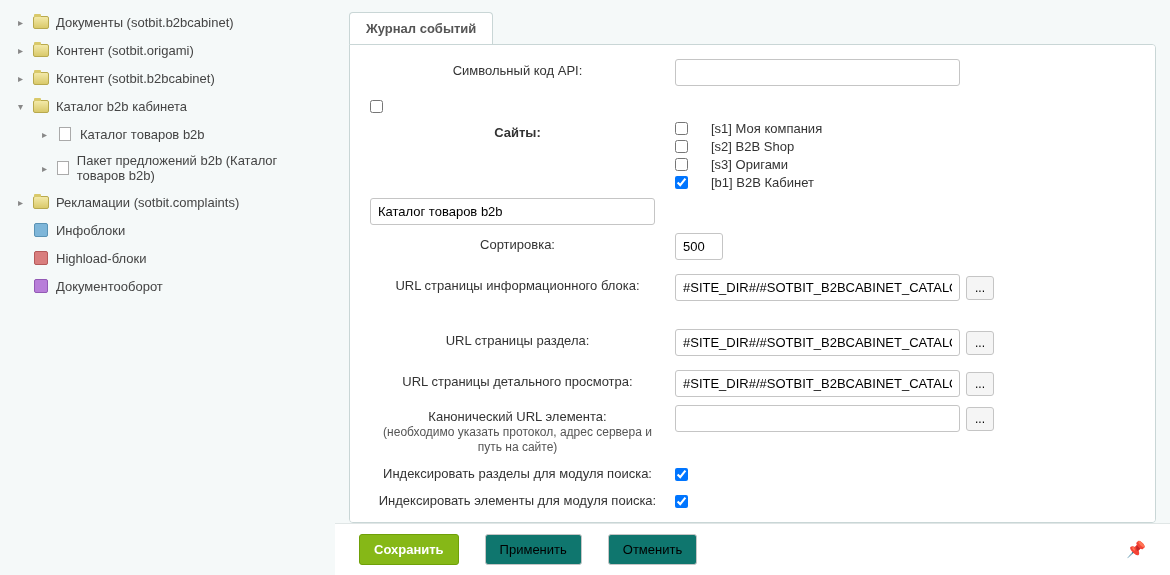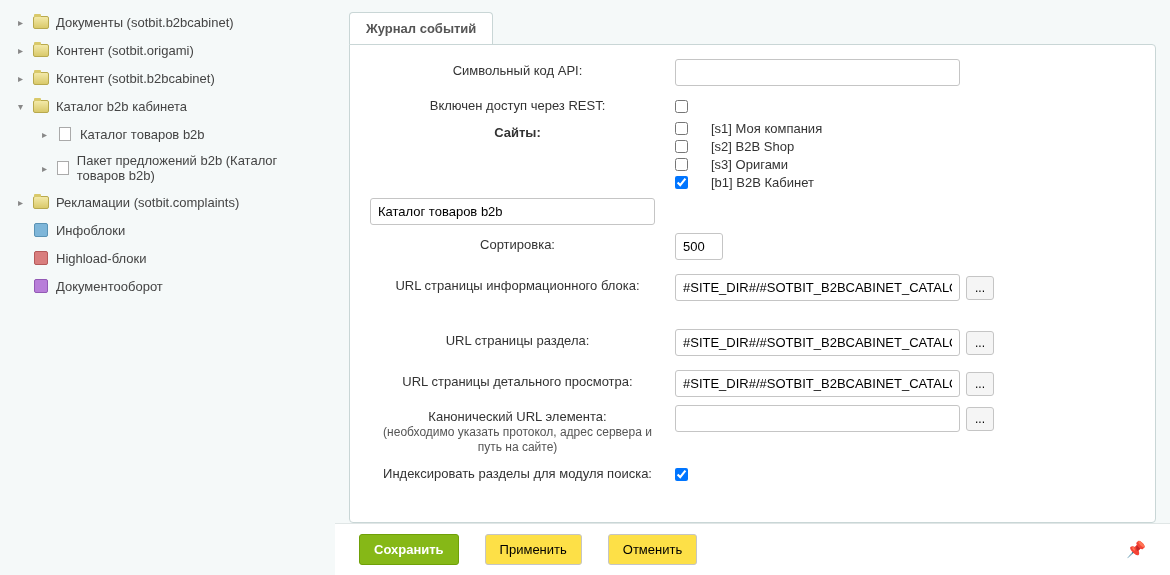--- a/index.html
+++ b/index.html
@@ -28,21 +28,21 @@
   .val-inline { flex: 1; display: flex; align-items: center; gap: 6px; }
   input[type=text] { border: 1px solid #c5c5c5; border-radius: 3px; padding: 5px 7px; font-size: 13px; background: #fff; }
   input.w-full { width: 285px; }
   input.w-sm { width: 48px; }
   input.w-url { width: 285px; }
   .chk-line { display: flex; align-items: center; gap: 23px; font-size: 13px; }
   .chk-line input { margin: 0; }
   .dots-btn { border: 1px solid #c5c5c5; background: #f5f5f5; border-radius: 3px; padding: 4px 8px; font-size: 12px; cursor: pointer; }
 
   .footer { background: #fff; border-top: 1px solid #e0e6e6; padding: 10px 24px; display: flex; align-items: center; gap: 26px; }
-  .btn { border: 1px solid #c5c5c5; background: #fde047; border-radius: 3px; padding: 7px 14px; font-size: 13px; cursor: pointer; }
+  .btn { border: 1px solid #c5c5c5; background: #0f766e; border-radius: 3px; padding: 7px 14px; font-size: 13px; cursor: pointer; }
   .btn-primary { background: #86b817; border-color: #6fa008; color: #fff; font-weight: bold; }
   .pin { margin-left: auto; color: #aaa; font-size: 16px; cursor: pointer; }
   .sub-lbl { font-size: 12px; color: #555; }
   .chkbox-single { margin-top: 6px; }
 </style>
 </head>
 <body>
 
 <div class="app">
 
@@ -127,21 +127,20 @@
     <div class="panel">
 
       <div class="row">
         <div class="lbl">Символьный код API:</div>
         <div class="val-inline">
             <input type="text" class="w-full" value="" style="">
           </div>
       </div>
 
       <div class="row">
-        <div class="lbl">Включен доступ через REST:</div>
         <div class="val-inline">
             <input type="checkbox" class="chkbox-single" style="">
           </div>
       </div>
 
       <div class="row">
         <div class="lbl"><b>Сайты:</b></div>
         <div class="val">
           <label class="chk-line">
               <input type="checkbox" style="">
@@ -211,20 +210,26 @@
         </div>
       </div>
 
       <div class="row">
         <div class="lbl">Индексировать разделы для модуля поиска:</div>
         <div class="val-inline">
             <input type="checkbox" checked="" class="chkbox-single" style="">
           </div>
       </div>
 
+      <div class="row">
+        <div class="lbl">Индексировать элементы для модуля поиска:</div>
+        <div class="val-inline">
+            <input type="checkbox" checked="" class="chkbox-single" style="">
+          </div>
+      </div>
 
     </div>
 
     <div class="footer">
       <button class="btn btn-primary">Сохранить</button>
       <button class="btn">Применить</button>
       <button class="btn">Отменить</button>
       <span class="pin">📌</span>
     </div>
 

